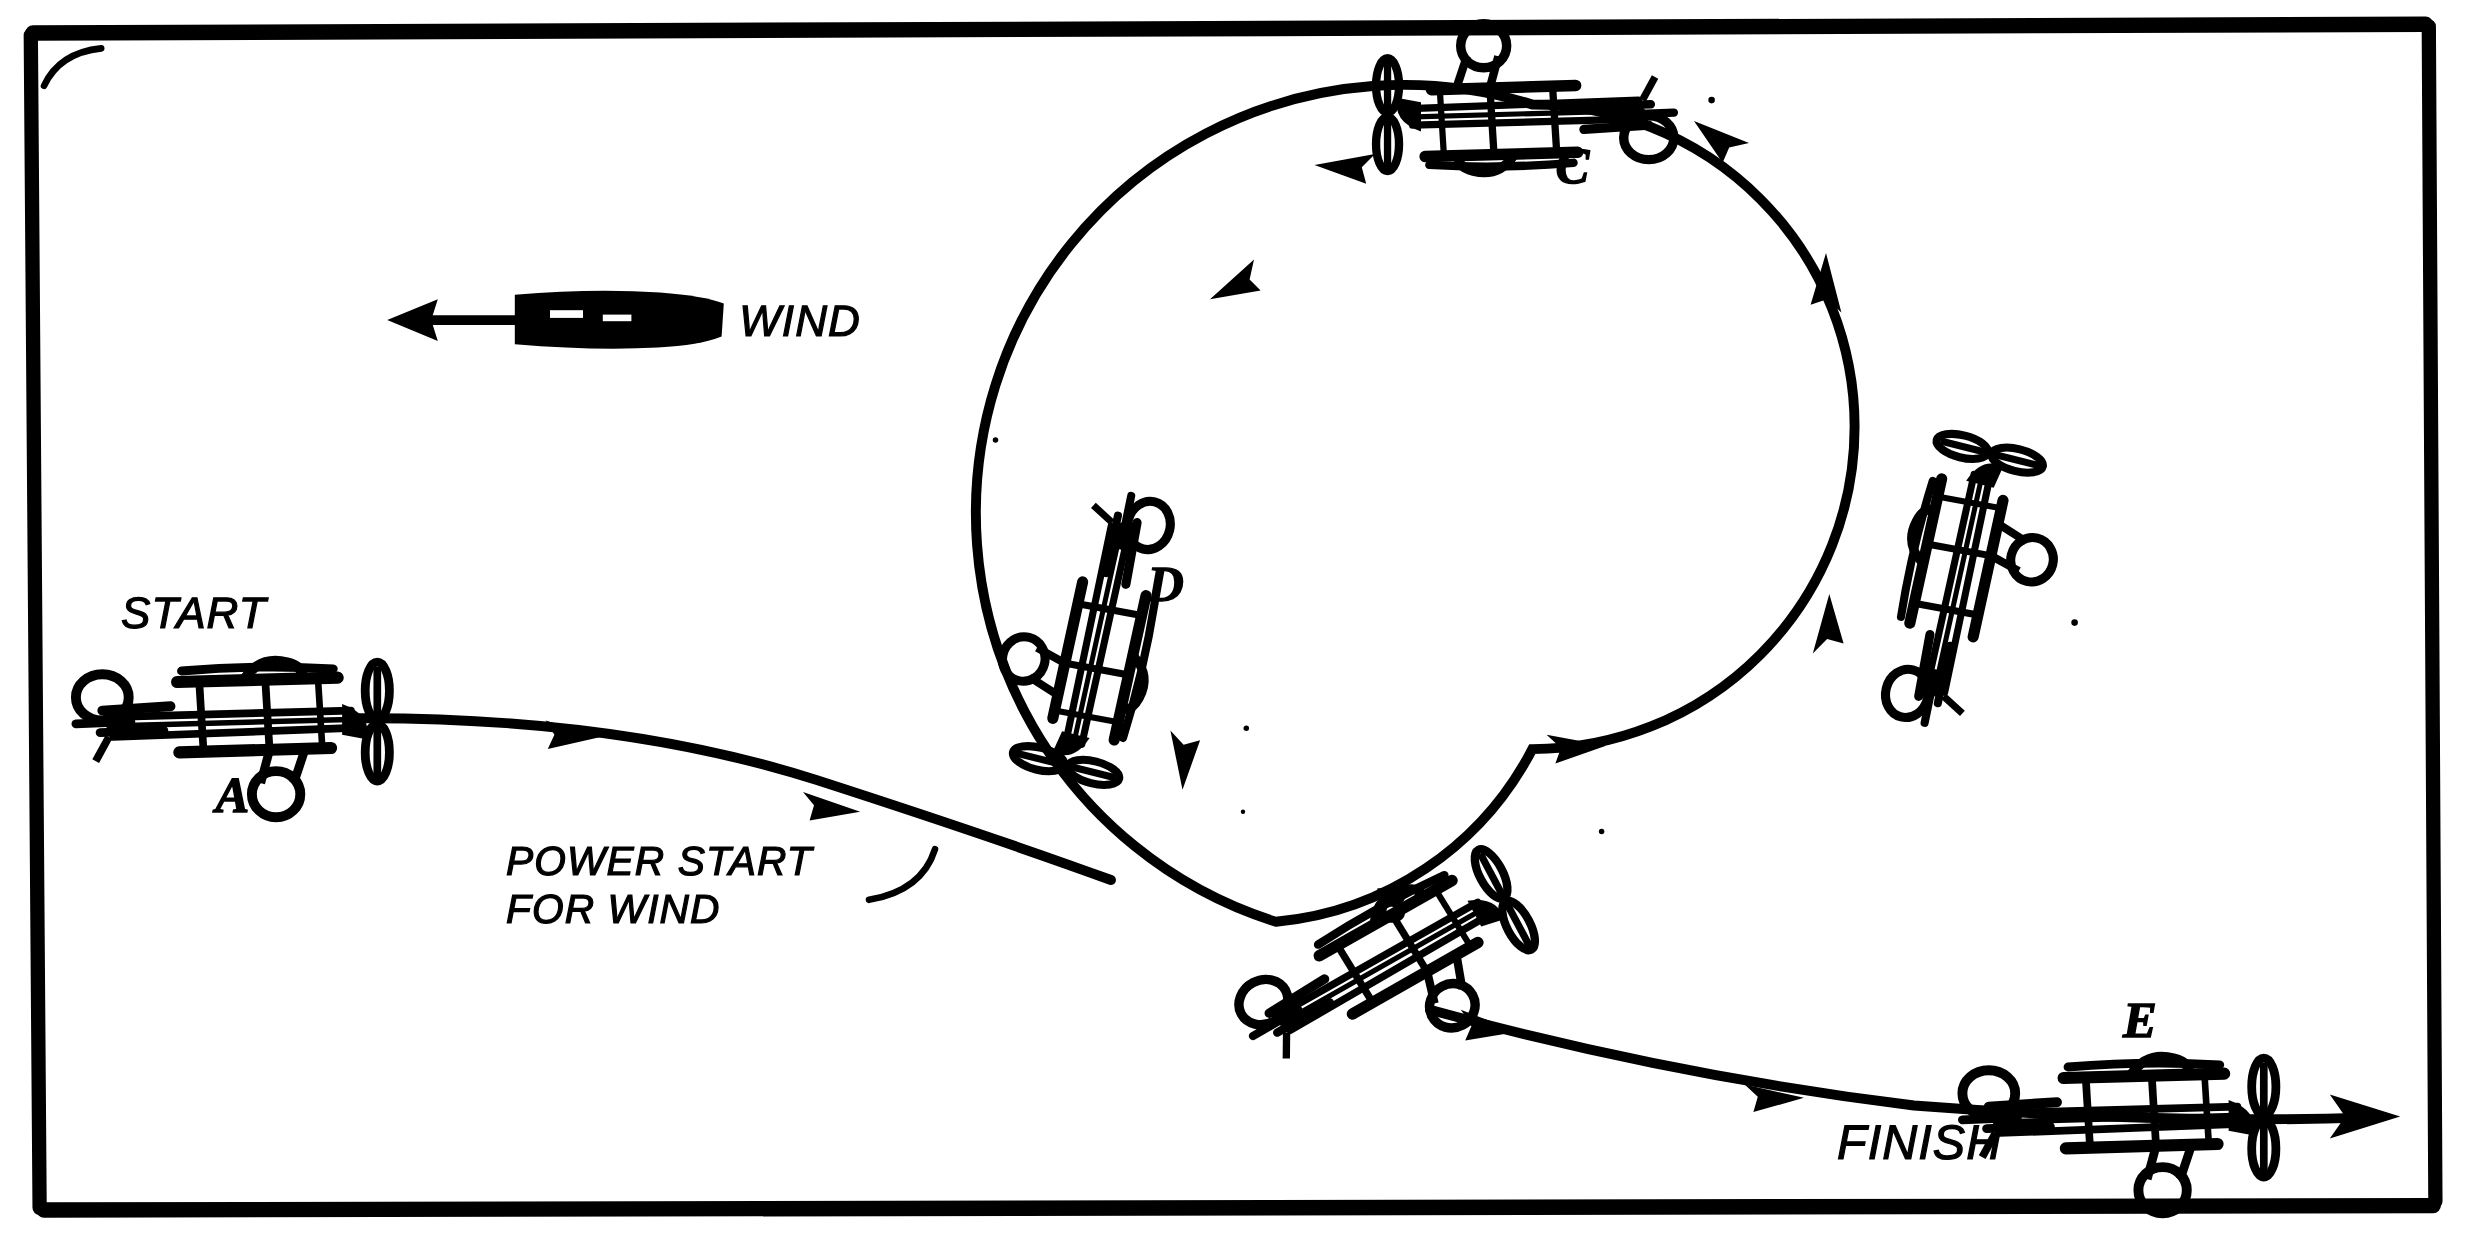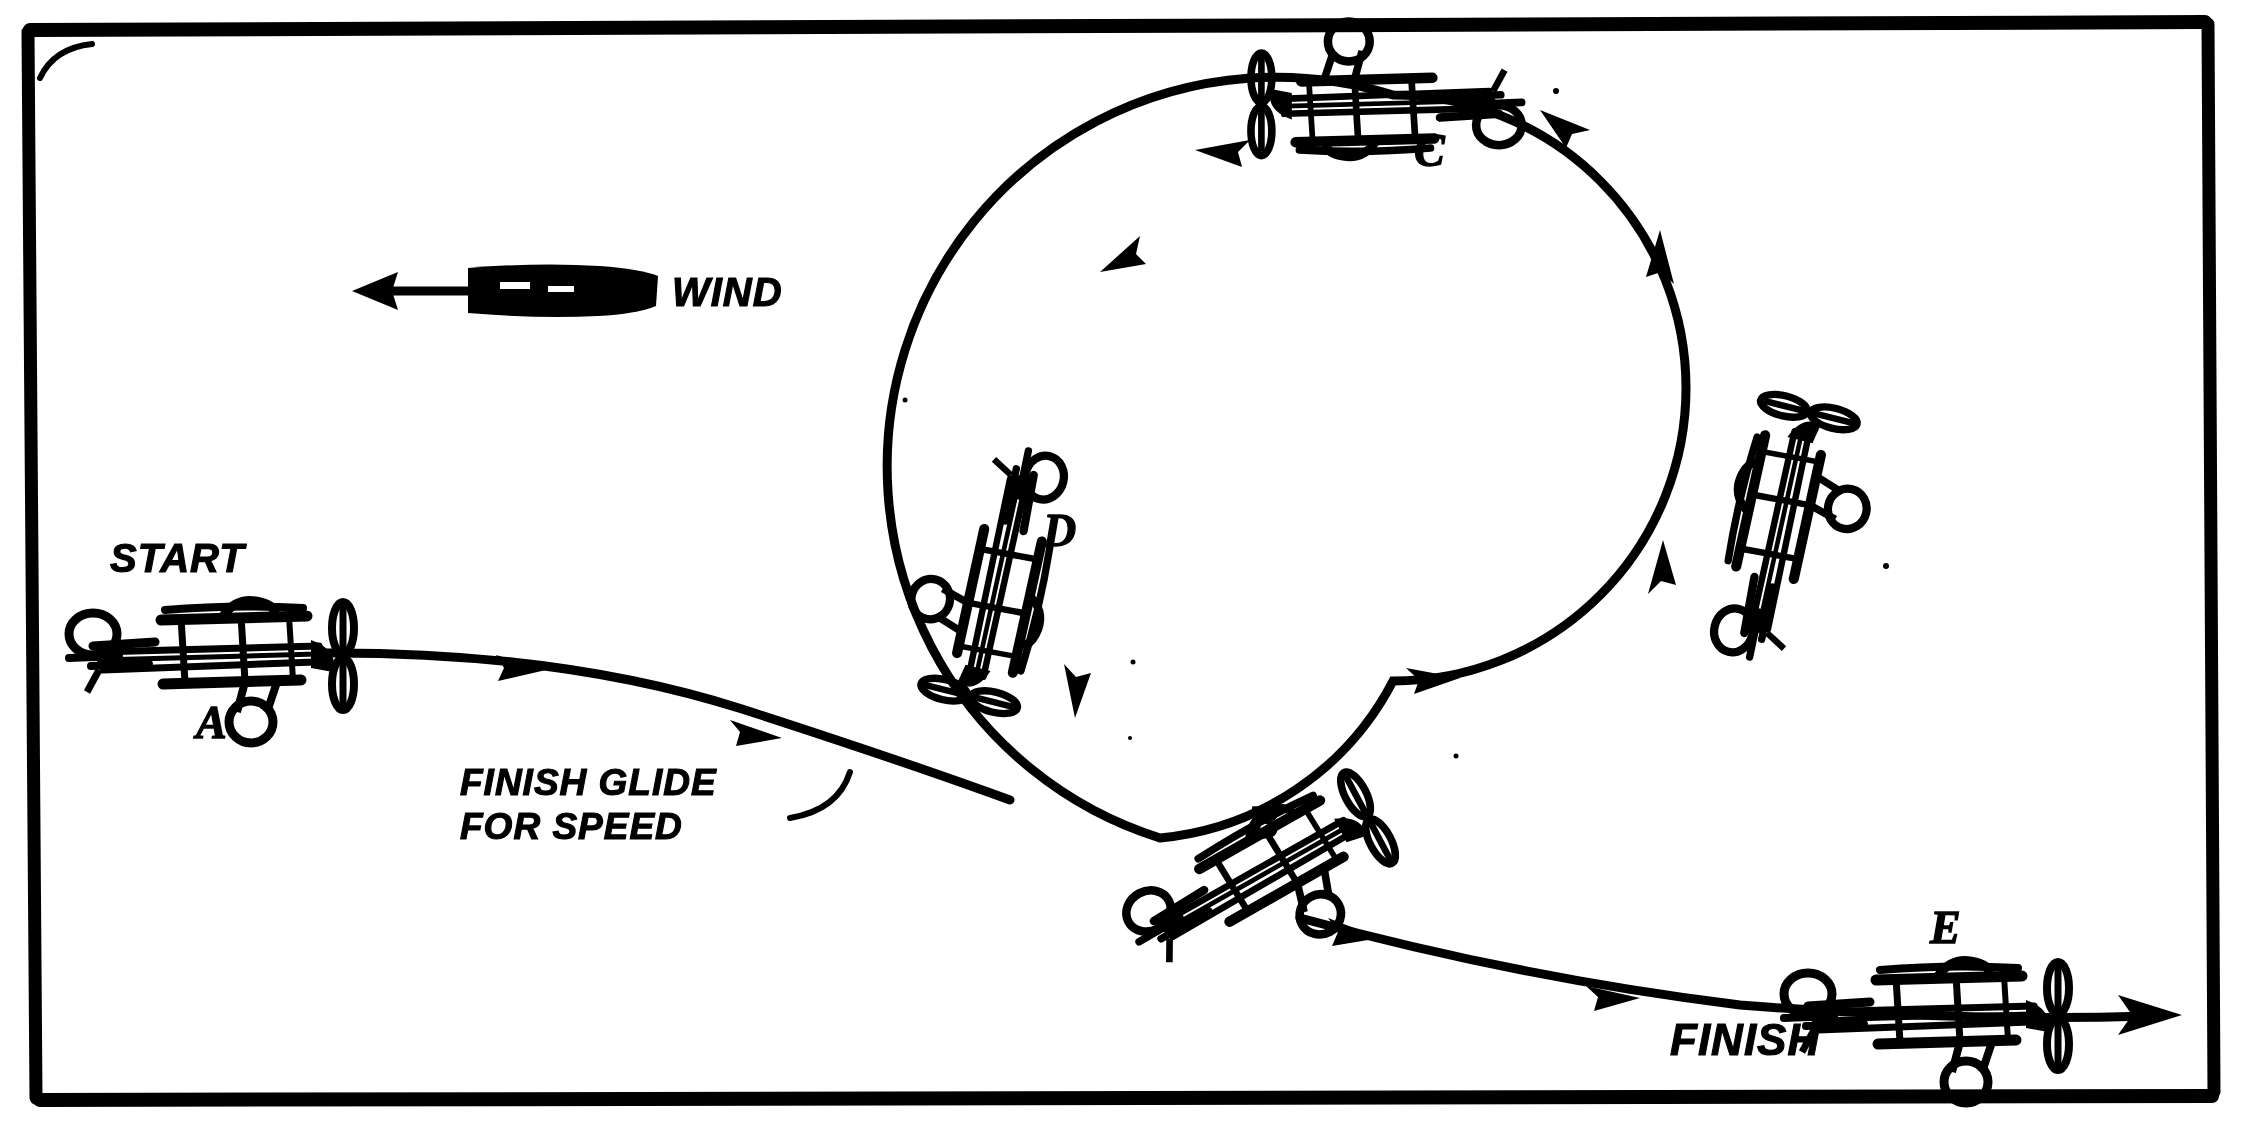--- a/index.html
+++ b/index.html
@@ -23,21 +23,21 @@
     position: absolute;
     left: 0;
     top: 0;
     width: 2244px;
     height: 1128px;
   }
   .label {
     position: absolute;
     color: #000000;
     font-family: "Liberation Sans", sans-serif;
-    font-weight: 700;
+    font-weight: 400;
     font-style: italic;
     letter-spacing: 1px;
     white-space: nowrap;
     line-height: 1.0;
     -webkit-text-stroke: 1.1px #000000;
   }
   .label-lg { font-size: 40px; }
   .label-md { font-size: 37px; }
   .label-sm { font-size: 44px; }
   .label-serif {
@@ -183,23 +183,23 @@
       <circle cx="1886" cy="566" r="3"></circle>
       <circle cx="1556" cy="91" r="3"></circle>
       <circle cx="1130" cy="738" r="2"></circle>
     </g>
   </svg>
 
   <div class="label label-lg" style="left:110px; top:538px;text-align:right;">START</div>
 
   <div class="label label-lg" style="left:672px; top:272px;">WIND</div>
 
-  <div class="label label-md two-line" style="left:460px; top:762px;">FINISH GLIDE</div>
-
-  <div class="label label-md two-line" style="left:460px; top:806px;">FOR SPEED</div>
+  <div class="label label-md two-line" style="left:460px; top:762px;">POWER START</div>
+
+  <div class="label label-md two-line" style="left:460px; top:806px;">FOR WIND</div>
 
   <div class="label label-sm" style="left:1670px; top:1018px;">FINISH</div>
 
   <div class="label label-serif" style="left:196px; top:700px;">A</div>
 
   <div class="label label-serif" style="left:1248px; top:800px;">B</div>
 
   <div class="label label-serif" style="left:1414px; top:128px;">C</div>
 
   <div class="label label-serif" style="left:1043px; top:508px;">D</div>

